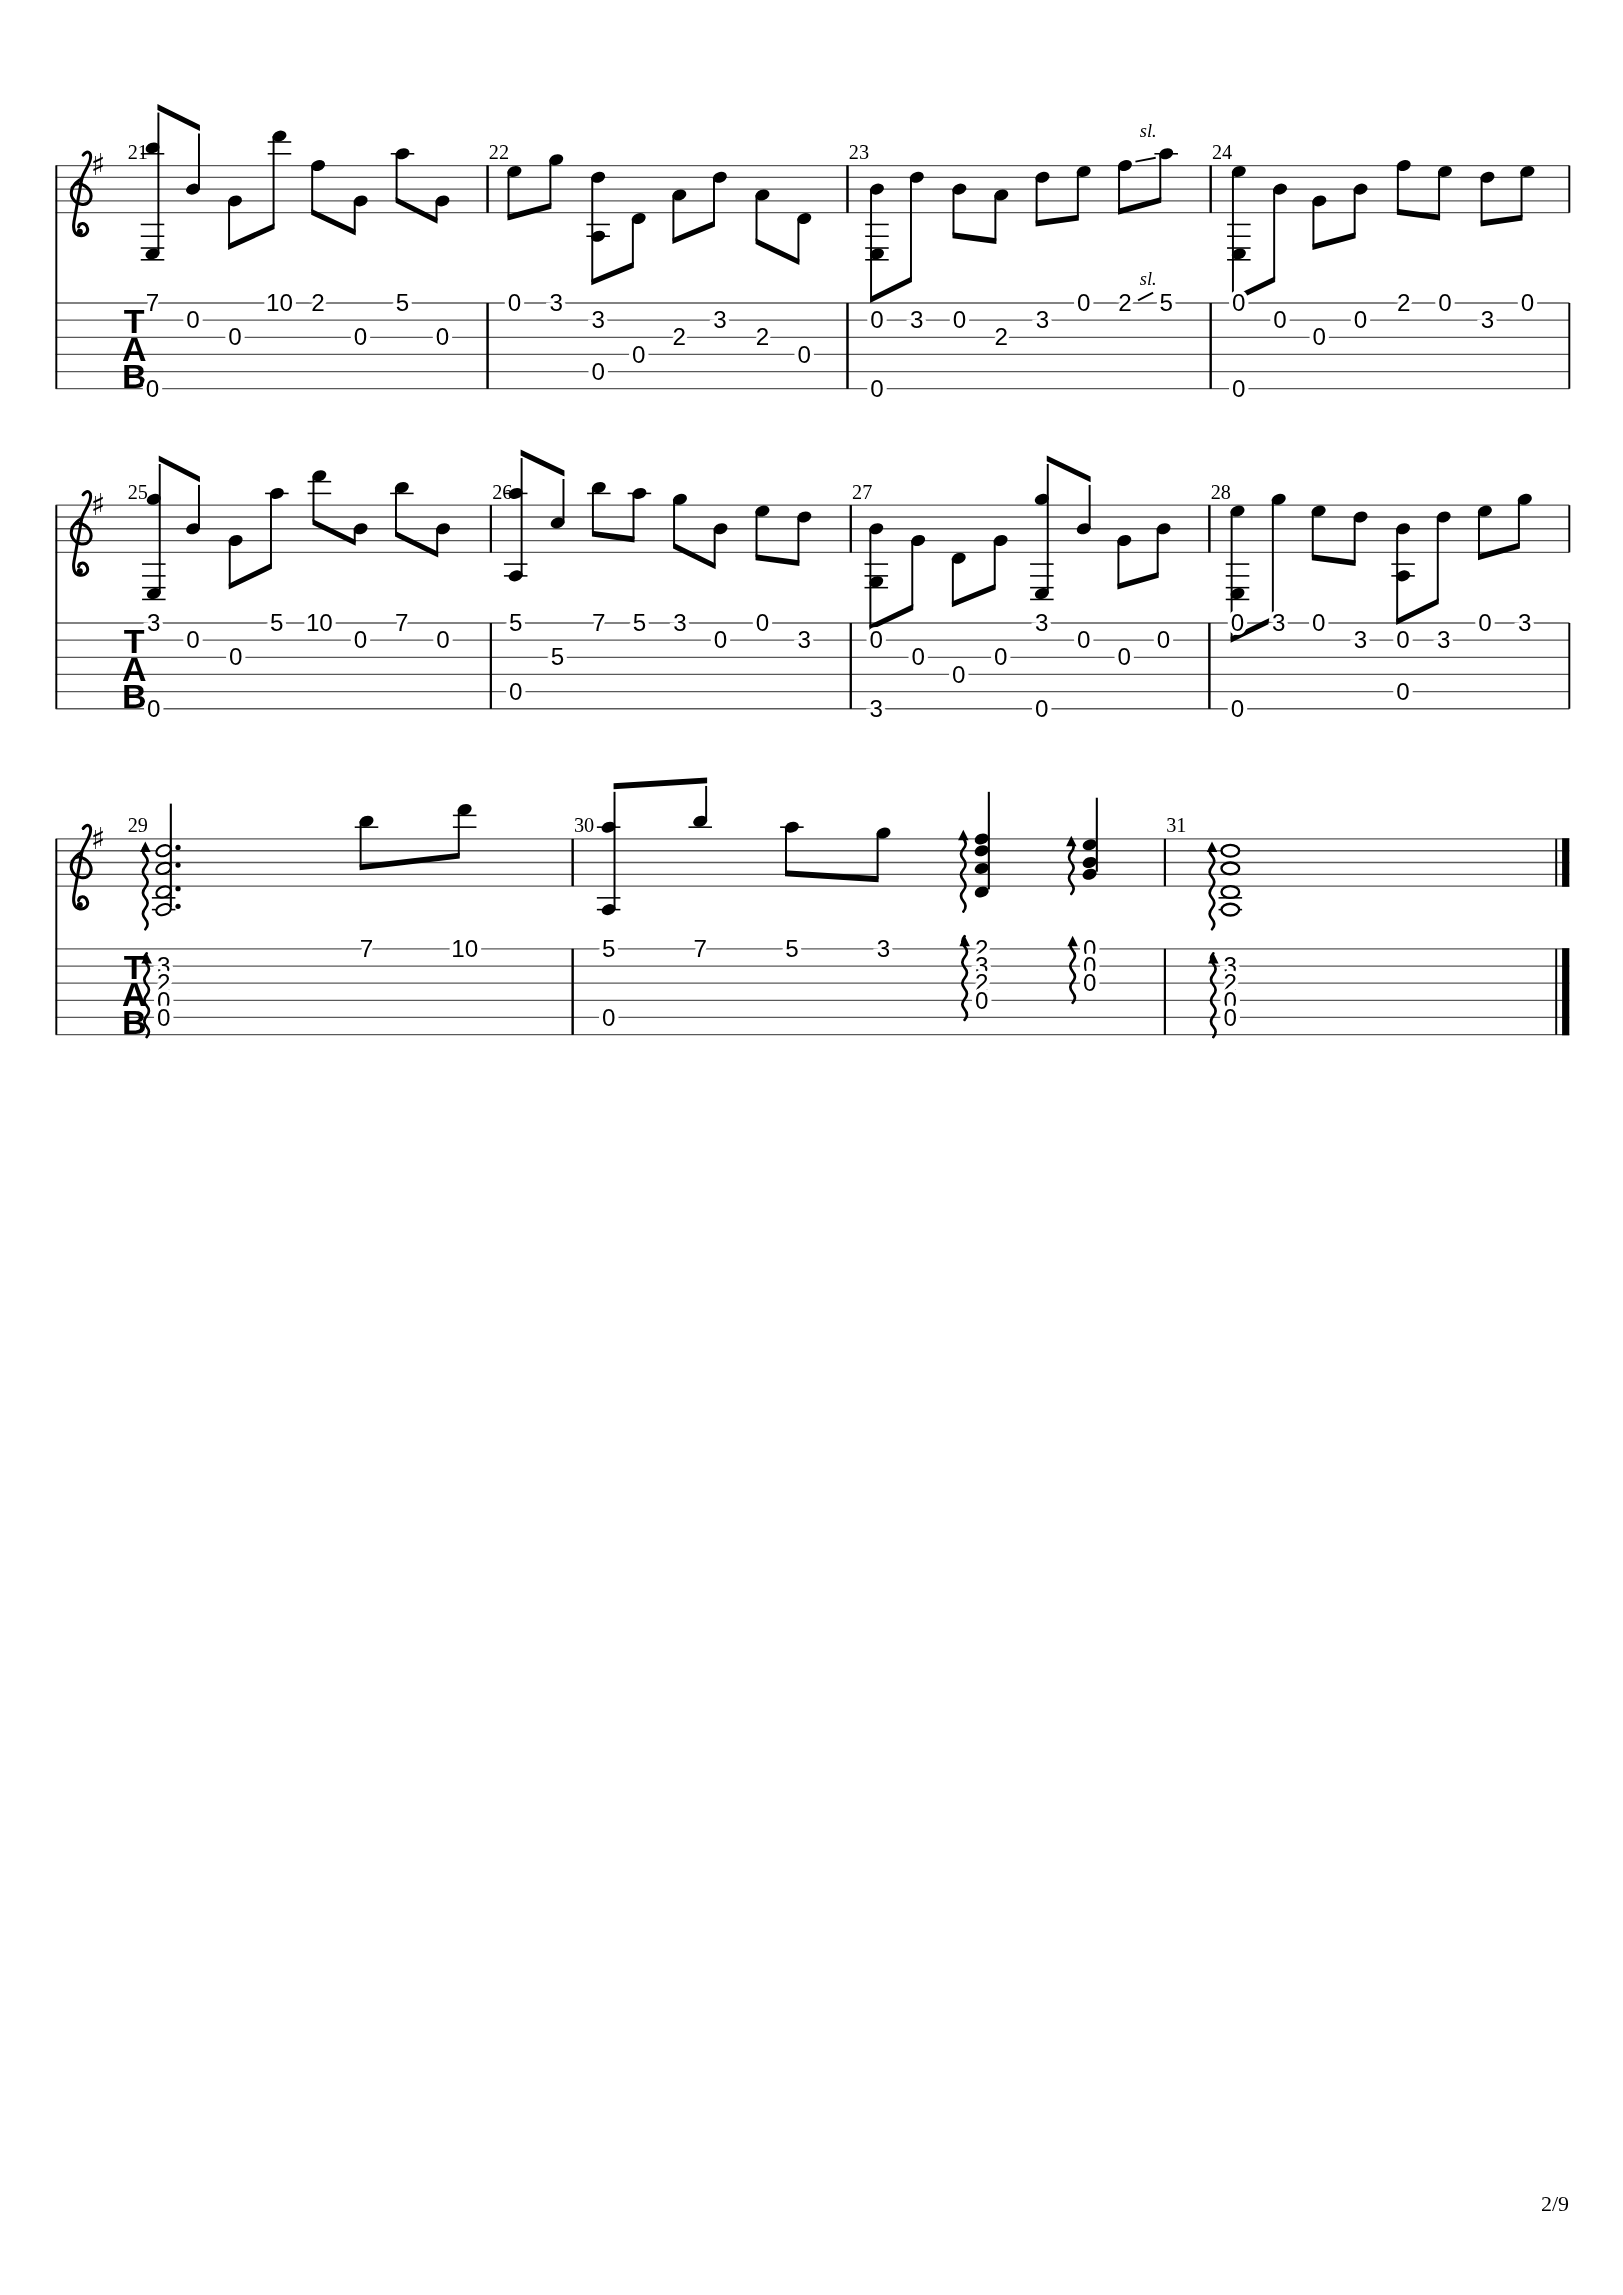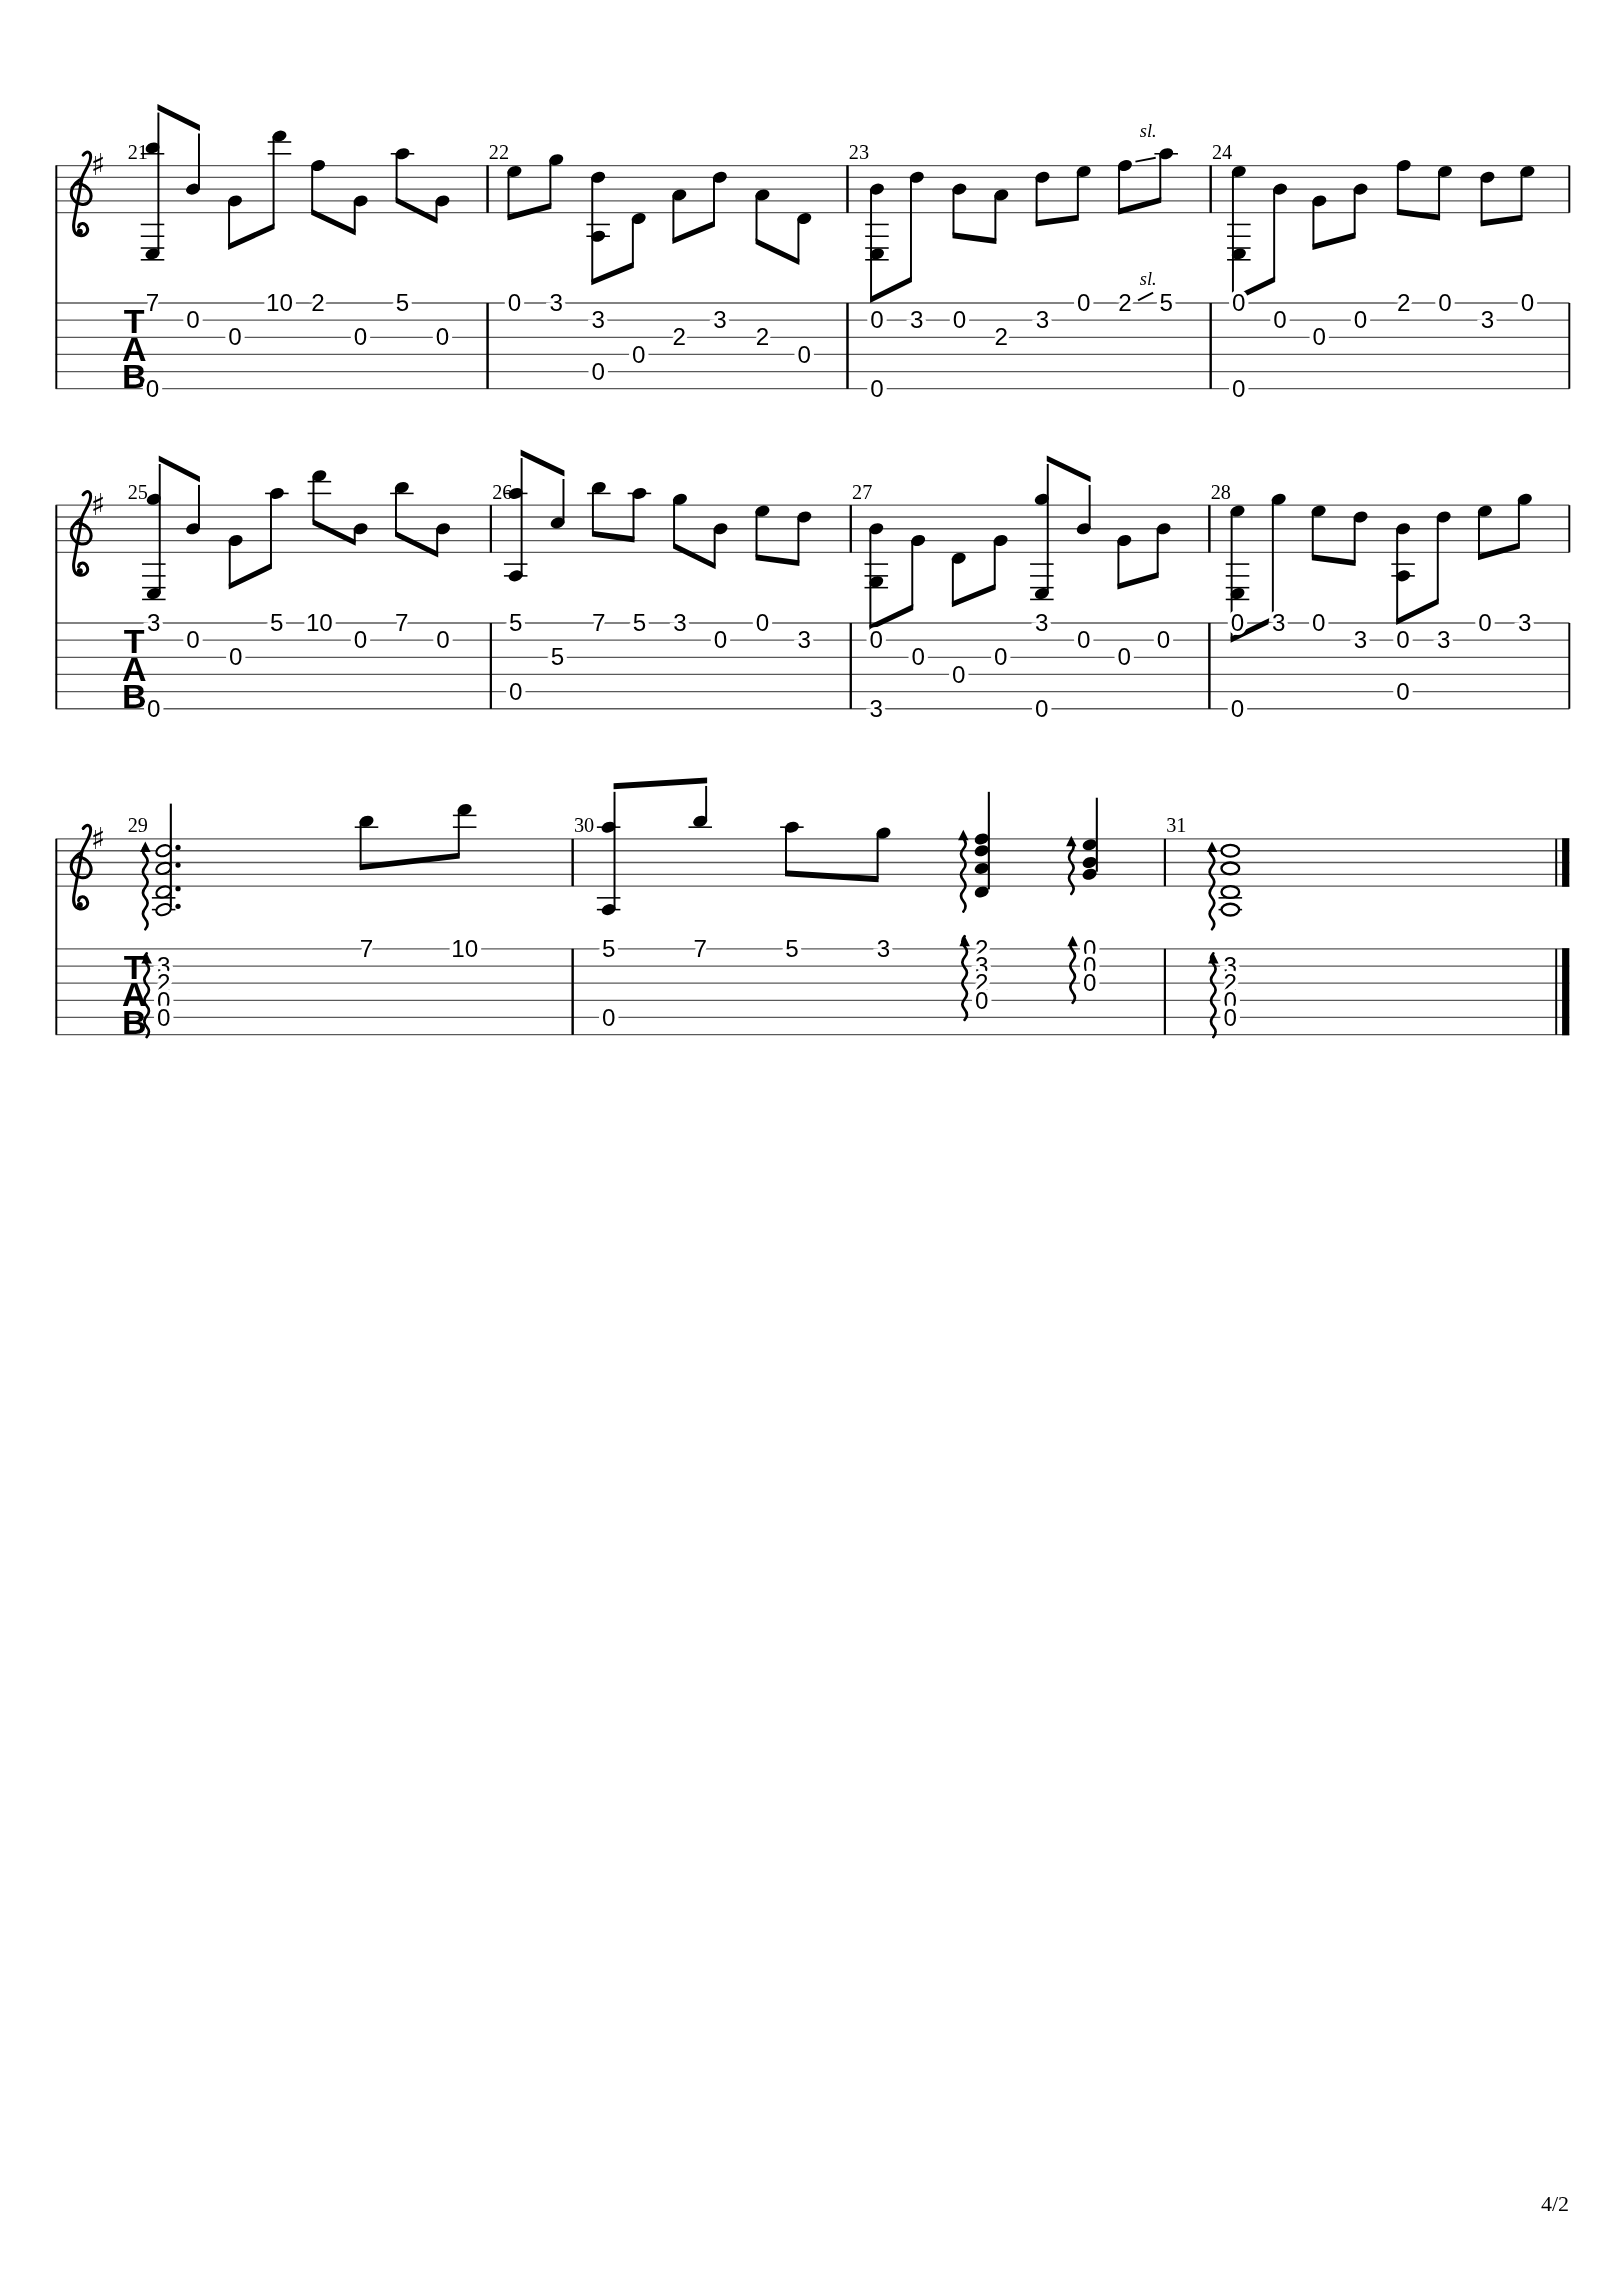--- a/index.html
+++ b/index.html
@@ -531,15 +531,15 @@
           <line x1="1862" y1="1390" x2="1898" y2="1390" stroke="#000" stroke-width="2.4"></line>
           <ellipse cx="1880" cy="1390" rx="13.5" ry="9" fill="#fff" stroke="#000" stroke-width="3.6"></ellipse>
           <text x="1880" y="1567.3" font-family="&quot;Liberation Sans&quot;,sans-serif" font-size="37" fill="#000" text-anchor="middle" stroke="#fff" stroke-width="12" paint-order="stroke">0</text>
           <path d="M 1852 1420 q 7 -8 0 -16 q -7 -8 0 -16 q 7 -8 0 -16 q -7 -8 0 -16 q 7 -8 0 -16 q -7 -8 0 -16 q 7 -8 0 -16 q -7 -8 0 -16" fill="none" stroke="#000" stroke-width="4" stroke-linecap="round"></path>
           <polygon points="1844,1302 1860,1302 1852,1286" fill="#000"></polygon>
           <path d="M 1854 1584.8 q 7 -8 0 -16 q -7 -8 0 -16 q 7 -8 0 -16 q -7 -8 0 -16 q 7 -8 0 -16 q -7 -8 0 -16 q 7 -8 0 -16 q -7 -8 0 -16" fill="none" stroke="#000" stroke-width="4" stroke-linecap="round"></path>
           <polygon points="1846,1472.2 1862,1472.2 1854,1456.2" fill="#000"></polygon>
         </g>
       </g>
     </svg>
-  <div class="pagenum">4/2</div>
+  <div class="pagenum">2/9</div>
 </div>
 
 
 </body></html>

